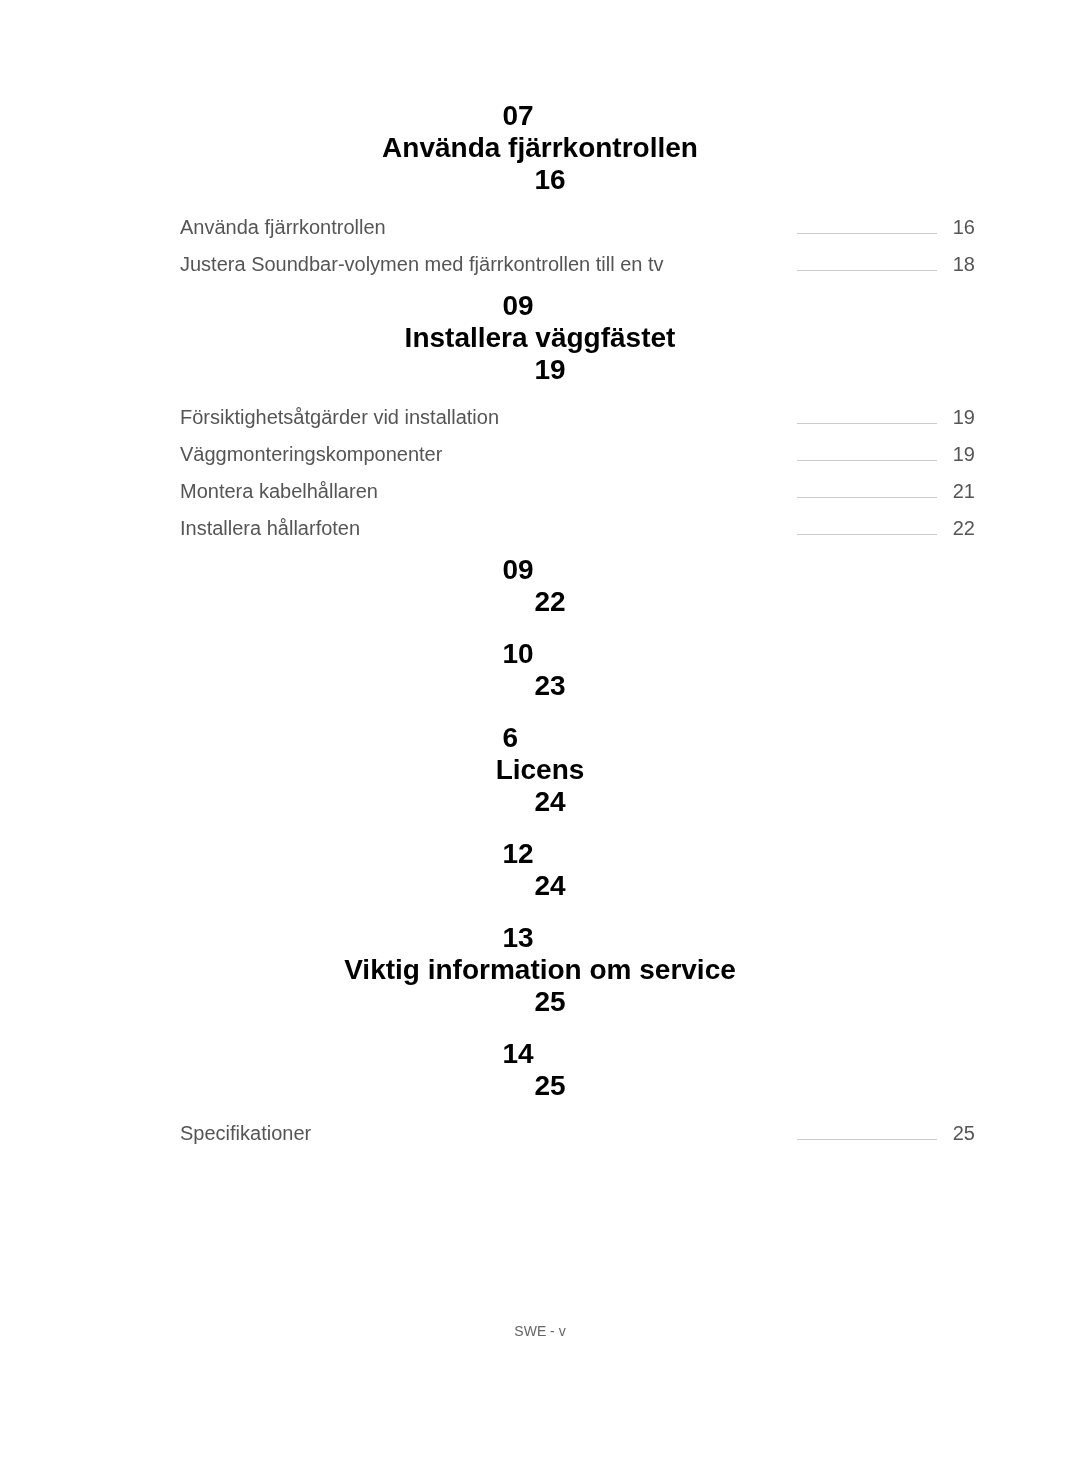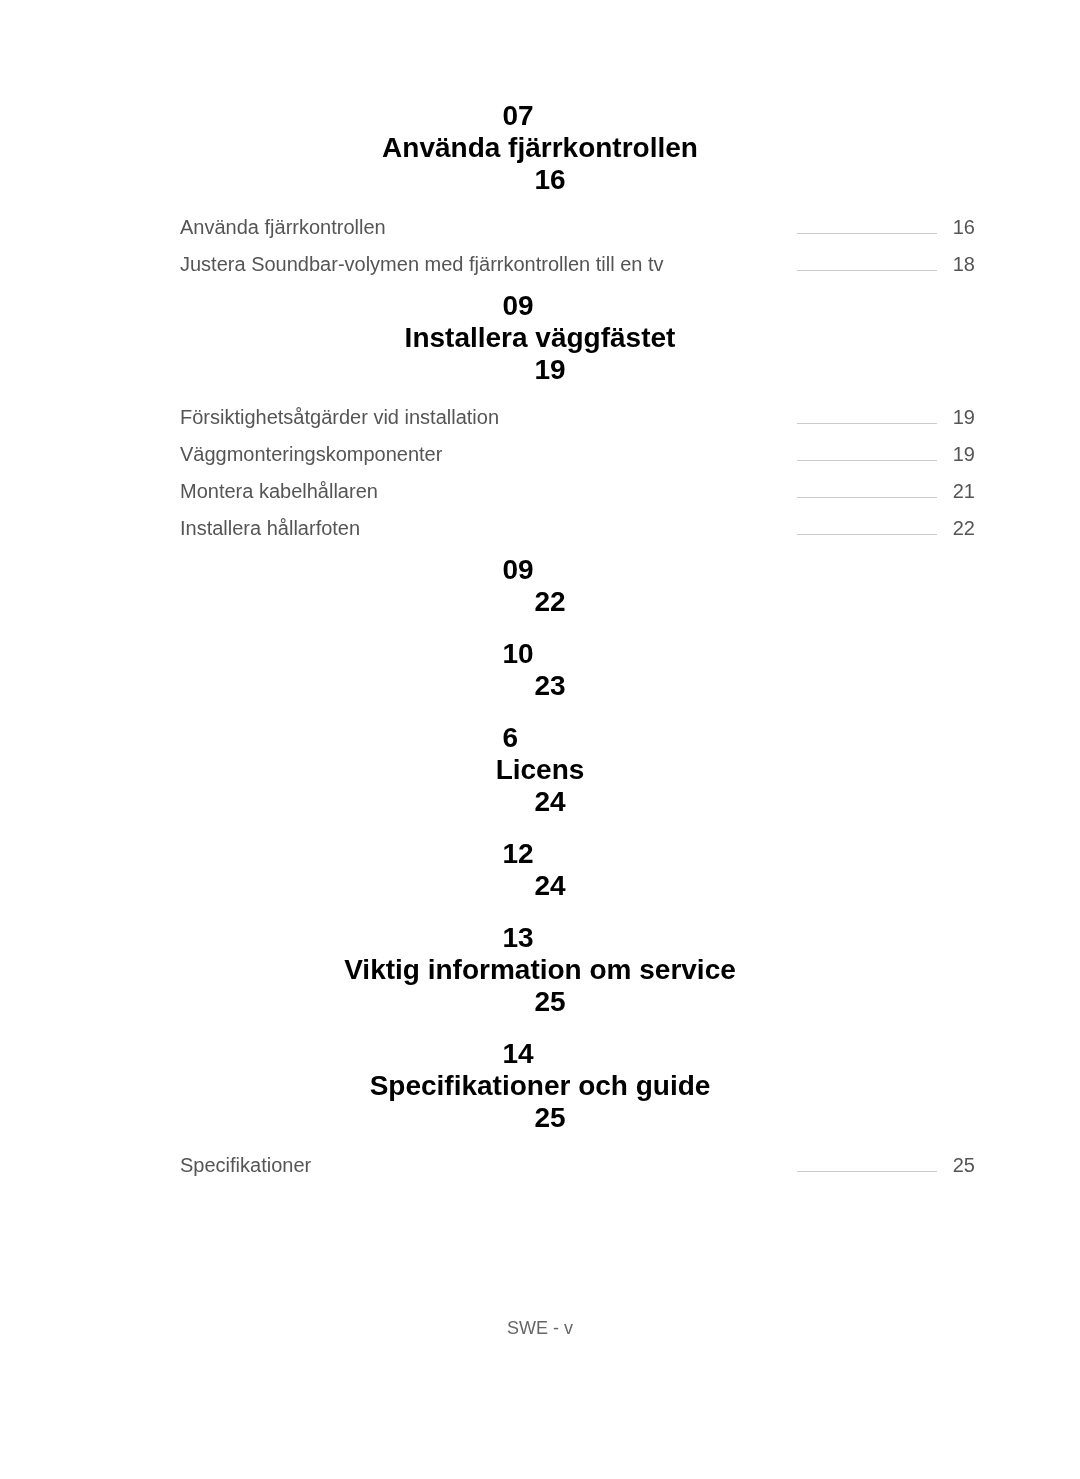--- a/index.html
+++ b/index.html
@@ -76,21 +76,21 @@
     }
     .section-block {
       margin-bottom: 14px;
     }
     .footer {
       position: absolute;
       bottom: 140px;
       left: 0;
       right: 0;
       text-align: center;
-      font-size: 18px;
+      font-size: 14px;
       color: #666;
     }
   </style>
 </head>
 <body>
 
 <div class="content">
 
   <div class="section-block">
     <div class="section">
@@ -183,21 +183,20 @@
     <div class="section">
       <span class="section-number">13</span>
       <span class="section-title">Viktig information om service</span>
       <span class="section-page">25</span>
     </div>
   </div>
 
   <div class="section-block">
     <div class="section">
       <span class="section-number">14</span>
-      <span class="section-title">Specifikationer och guide</span>
       <span class="section-page">25</span>
     </div>
     <div class="sub-item">
       <span class="sub-title">Specifikationer</span>
       <span class="sub-leader">
           <span class="leader-line"></span>
         </span>
       <span class="sub-page">25</span>
     </div>
   </div>

